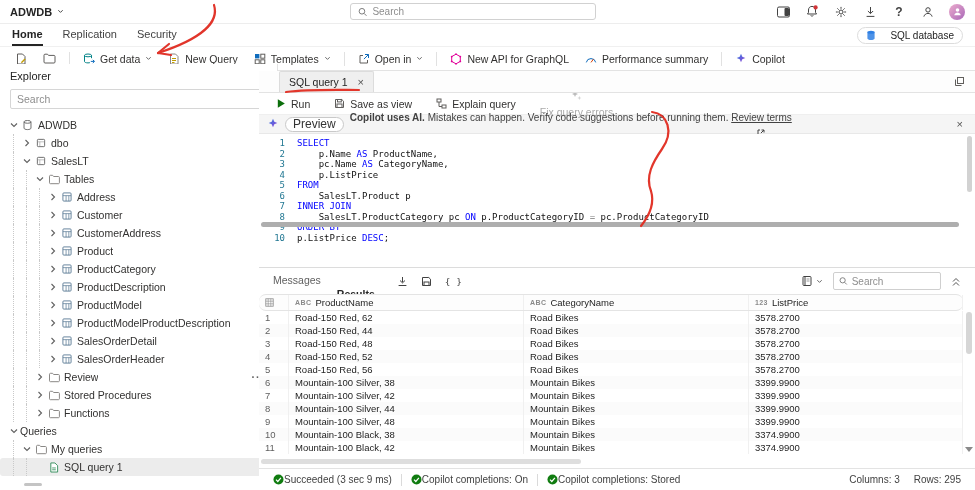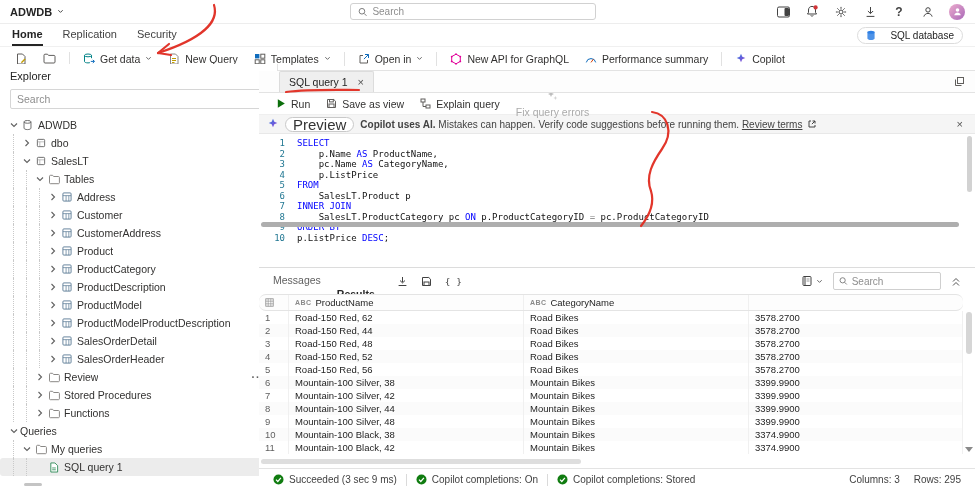--- a/index.html
+++ b/index.html
@@ -60,30 +60,30 @@
   
   .main { position:absolute; top:71px; left:259px; right:0; bottom:0; background:#fff; }
 
   .tabbar { position:relative; height:22px; border-bottom:1px solid #e3e3e3; background:#fdfdfd;
     display:flex; align-items:flex-end; padding-left:20px; }
   .etab { height:21px; background:#efefef; border:1px solid #dcdcdc; border-bottom:none;
     border-radius:2px 2px 0 0; display:flex; align-items:center; gap:10px; padding:0 9px; font-size:10.5px; }
   .etab-close { color:#555; font-size:11px; }
   .tab-copy { position:absolute; right:10px; top:5px; }
 
-  .edtoolbar { height:22px; display:flex; align-items:center; gap:2px; padding:0 10px;
+  .edtoolbar { height:22px; display:flex; align-items:center; gap:10px; padding:0 10px;
     border-bottom:1px solid #efefef; background:#fff; }
   .edbtn { display:flex; align-items:center; gap:5px; padding:2px 7px; font-size:10.5px; color:#323130; border-radius:3px; }
   .edbtn.disabled { color:#ababab;flex-direction:column; }
 
   .banner { height:19px; background:#f5f5f5; border-bottom:1px solid #e8e8e8;
     display:flex; align-items:center; gap:6px; padding:0 8px; font-size:10px; color:#424242; }
-  .pill { border:1px solid #c9c9c9; background:#fff; border-radius:9px; padding:0 7px; font-size:15px; line-height:13px; color:#333; }
+  .pill { border:1px solid #c9c9c9; background:#fff; border-radius:9px; padding:0 7px; font-size:12px; line-height:13px; color:#333; }
   .bn-bold { font-weight:700; }
-  .bn-link { text-decoration:underline; display:inline-flex; align-items:center; gap:6px; }
+  .bn-link { text-decoration:underline; display:inline-flex; align-items:center; gap:6px;flex-direction:column; }
   .bn-close { margin-left:auto; color:#555; font-size:11px; padding:0 4px; }
 
   .code { position:absolute; top:63px; left:0; right:0; height:112px; background:#fff;
     font-family:"DejaVu Sans Mono","Liberation Mono",monospace; font-size:9px; line-height:10.5px; }
   .gutter { position:absolute; left:0; top:4px; width:26px; text-align:right; color:#237893; }
   .lines { position:absolute; left:38px; top:4px; white-space:pre; }
   .k { color:#0000ff; } .p { color:#111; } .o { color:#7a7a7a; }
   .ed-hscroll { position:absolute; left:2px; right:16px; top:88px; height:5px; background:#aeaeae; border-radius:3px; }
   .ed-vscroll { position:absolute; right:3px; top:2px; width:5px; height:56px; background:#d2d2d2; border-radius:3px; }
 
@@ -108,21 +108,21 @@
   .gnum { color:#5f5f5f; }
   .grow.alt { background:#fbfbfb; }
   .res-vthumb { position:absolute; right:3px; top:44px; width:6px; height:42px; background:#d6d6d6; border-radius:3px; }
   .res-varrow { position:absolute; right:2px; bottom:16px; width:0; height:0;
     border-left:4px solid transparent; border-right:4px solid transparent; border-top:5px solid #8a8a8a; }
   .res-hscroll { position:absolute; left:2px; bottom:4px; width:320px; height:5px; background:#dedede; border-radius:3px; }
 
   
   .statusbar { position:absolute; left:0; right:0; bottom:0; height:22px; background:#fff;
     border-top:1px solid #e3e3e3; display:flex; align-items:center; gap:9px; padding:0 14px; font-size:10px; color:#424242; }
-  .sbitem { display:flex; align-items:center; gap:5px; }
+  .sbitem { display:flex; align-items:center; }
   .sbsep { width:1px; height:12px; background:#dadada; }
   .sb-right { margin-left:auto; display:flex; gap:14px; color:#424242; }
 
   
   .annotations { position:absolute; inset:0; z-index:60; pointer-events:none; }
 </style>
 </head>
 <body>
 
 <div class="topbar">
@@ -748,20 +748,24 @@
             </svg>
           </div>
           <div class="gc">
             <span class="dtype">ABC</span>
             <span>ProductName</span>
           </div>
           <div class="gc">
             <span class="dtype">ABC</span>
             <span>CategoryName</span>
           </div>
+          <div class="gc">
+            <span class="dtype">123</span>
+            <span>ListPrice</span>
+          </div>
         </div>
       <div>
           <div class="gridrow grow">
             <div class="gc gnum">1</div>
             <div class="gc">Road-150 Red, 62</div>
             <div class="gc">Road Bikes</div>
             <div class="gc">3578.2700</div>
           </div>
           <div class="gridrow grow alt">
             <div class="gc gnum">2</div>

